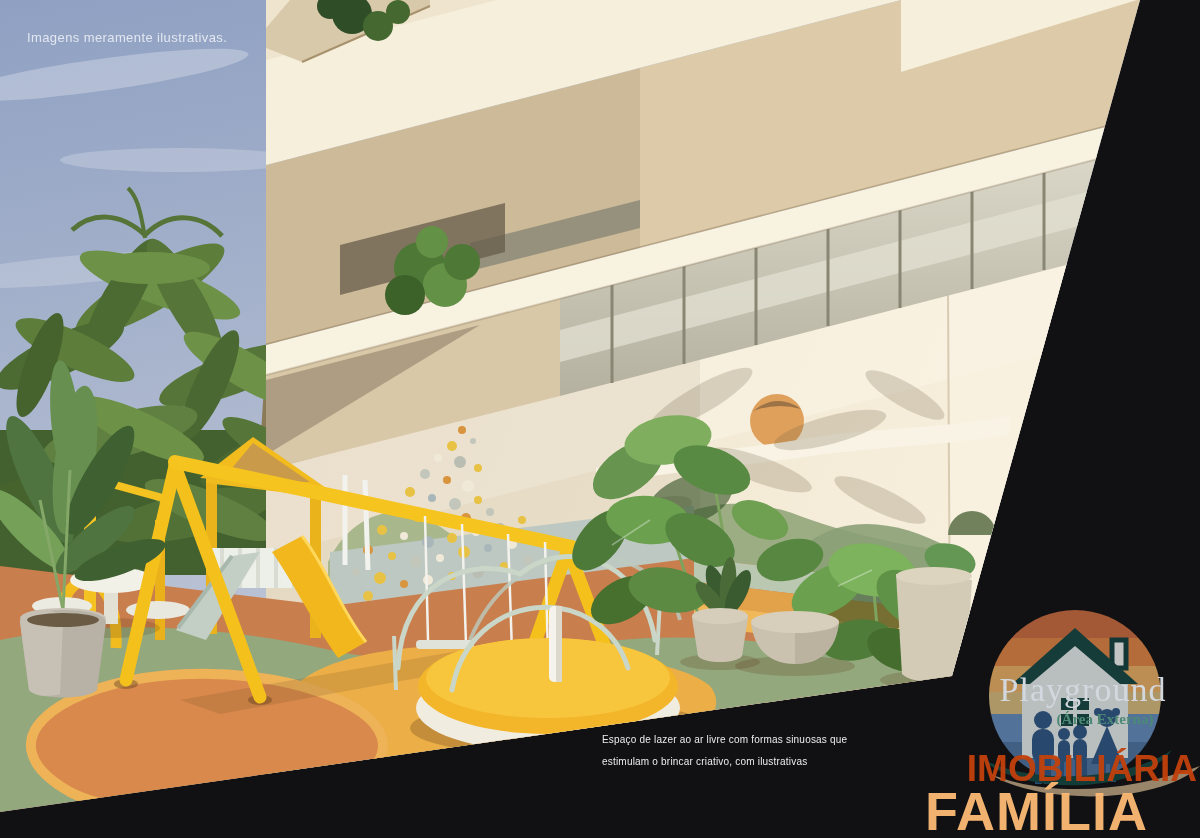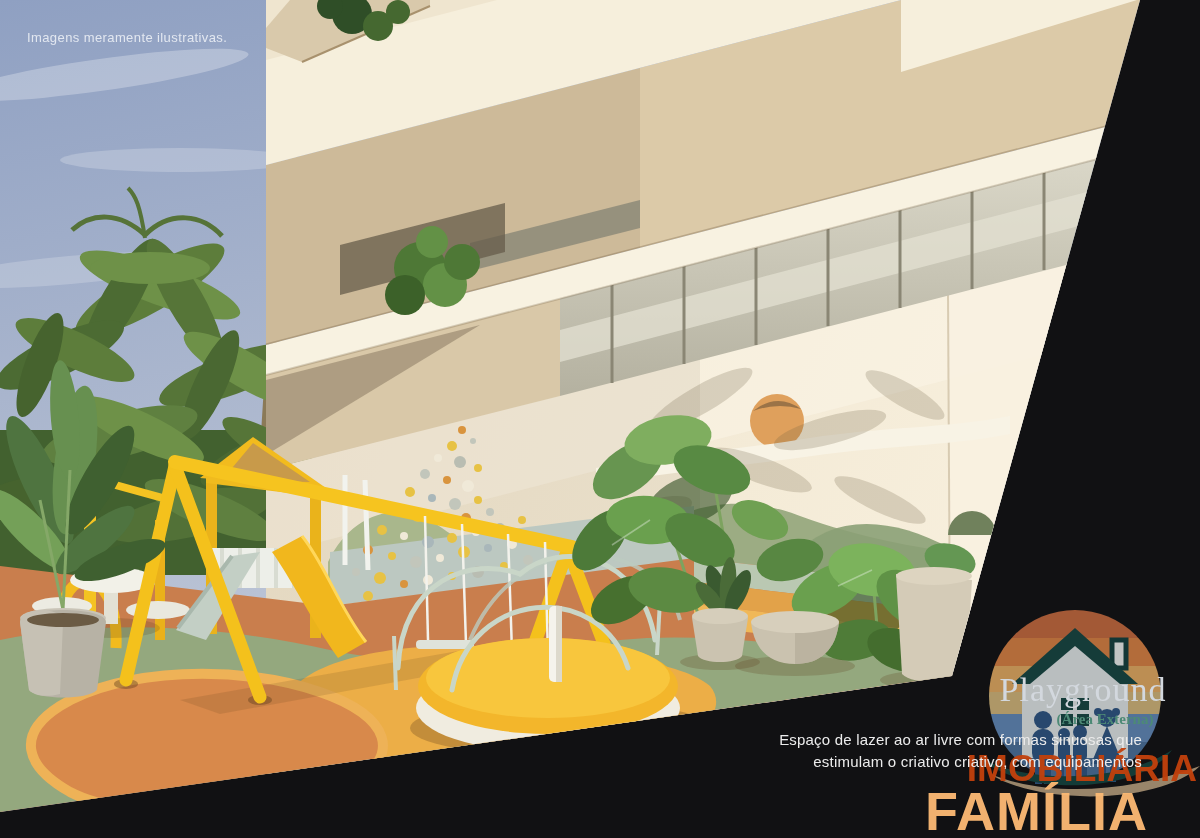--- a/index.html
+++ b/index.html
@@ -6,22 +6,22 @@
   .stage{position:relative;width:1200px;height:838px;background:#111113;overflow:hidden;
          font-family:"Liberation Sans",sans-serif;}
   .scene-svg{position:absolute;left:0;top:0;z-index:1;filter:blur(.45px);}
   .logo-svg{position:absolute;left:960px;top:588px;z-index:3;opacity:.9;}
   .note{position:absolute;left:27px;top:30px;z-index:6;font-size:13px;font-weight:300;
         letter-spacing:.4px;color:rgba(244,246,250,.82);}
   .pg-title{position:absolute;left:963px;top:671px;width:240px;z-index:6;text-align:center;
         font-family:"Liberation Serif",serif;font-size:34px;color:#d3d8de;letter-spacing:1px;}
   .pg-sub{position:absolute;left:985px;top:711px;width:240px;z-index:6;text-align:center;
         font-family:"Liberation Serif",serif;font-size:15px;font-weight:bold;color:#4d8a76;}
-  .desc{position:absolute;right:58px;top:729px;width:540px;z-index:6;text-align:right;
-        font-size:15px;line-height:21.5px;font-weight:300;letter-spacing:.2px;color:#ececec;}
+  .desc{position:absolute;right:58px;top:729px;width:540px;z-index:6;
+        font-size:10px;line-height:21.5px;font-weight:300;letter-spacing:.2px;color:#ececec;}
   .brand1{position:absolute;right:3px;top:748px;z-index:5;font-size:37px;font-weight:bold;
         color:#c2410c;opacity:.95;}
   .brand2{position:absolute;right:52px;top:780px;z-index:5;font-size:54px;font-weight:bold;
         letter-spacing:1px;color:#fdba74;opacity:.95;}
 </style>
 </head>
 <body>
 
 <div class="stage">
 
@@ -401,19 +401,19 @@
     </g>
   </svg>
 
   <div class="note">Imagens meramente ilustrativas.</div>
 
   <div class="pg-title">Playground</div>
   <div class="pg-sub">(Área Externa)</div>
 
   <div class="desc">
     <div>Espaço de lazer ao ar livre com formas sinuosas que</div>
-    <div>estimulam o criativo criativo, com equipamentos</div>
+    <div>estimulam o brincar criativo, com ilustrativas</div>
   </div>
 
   <div class="brand1">IMOBILIÁRIA</div>
   <div class="brand2">FAMÍLIA</div>
 
 </div>
 
 </body></html>

